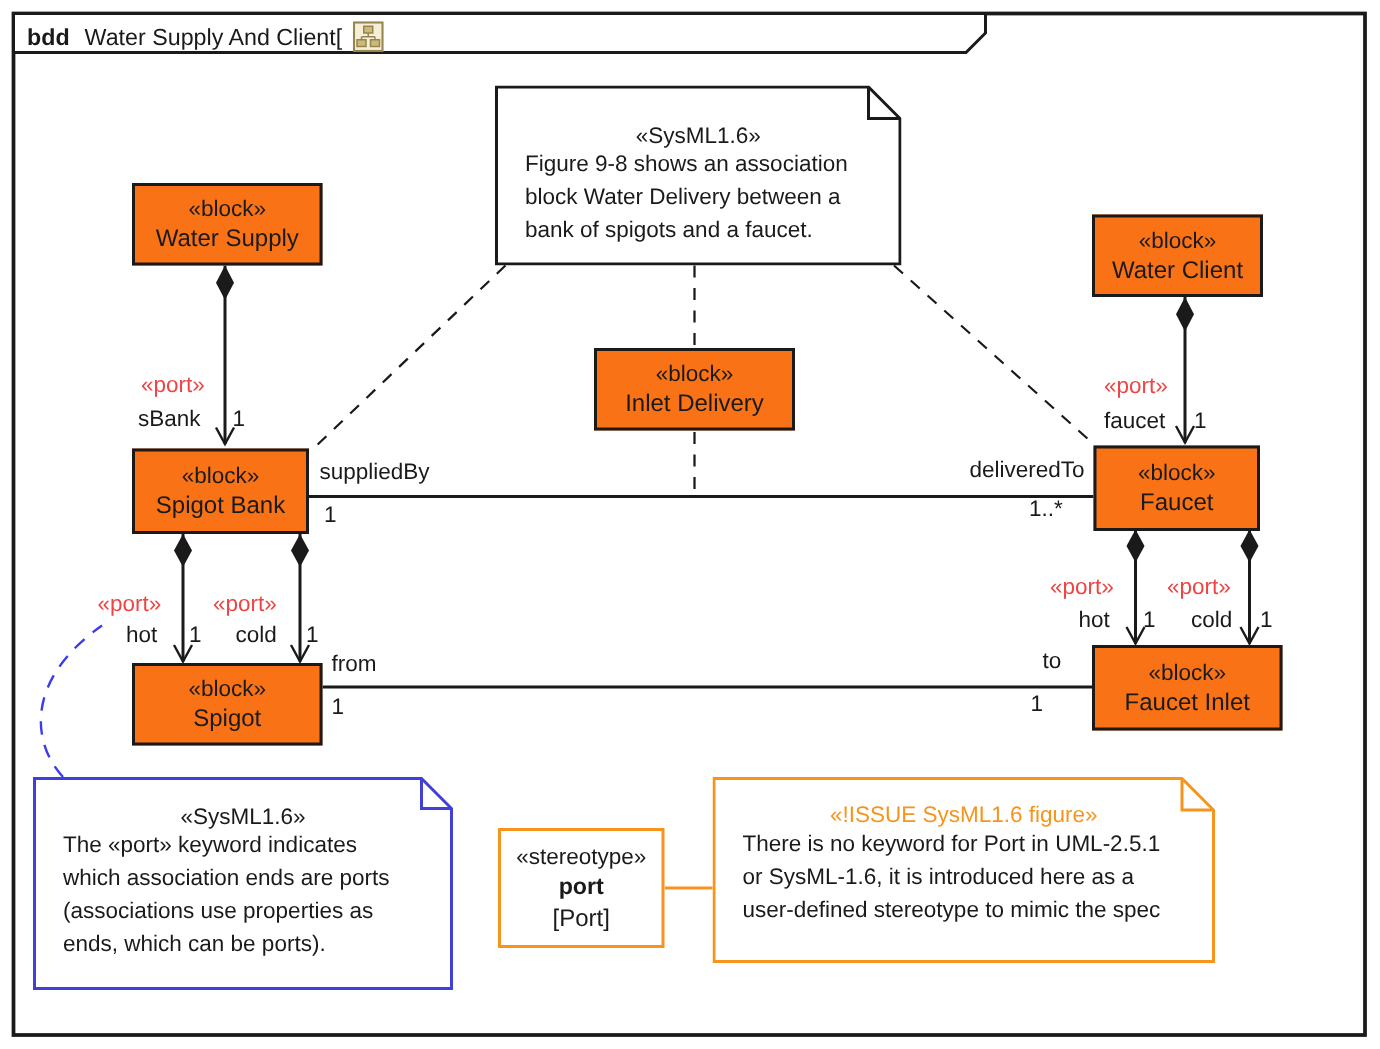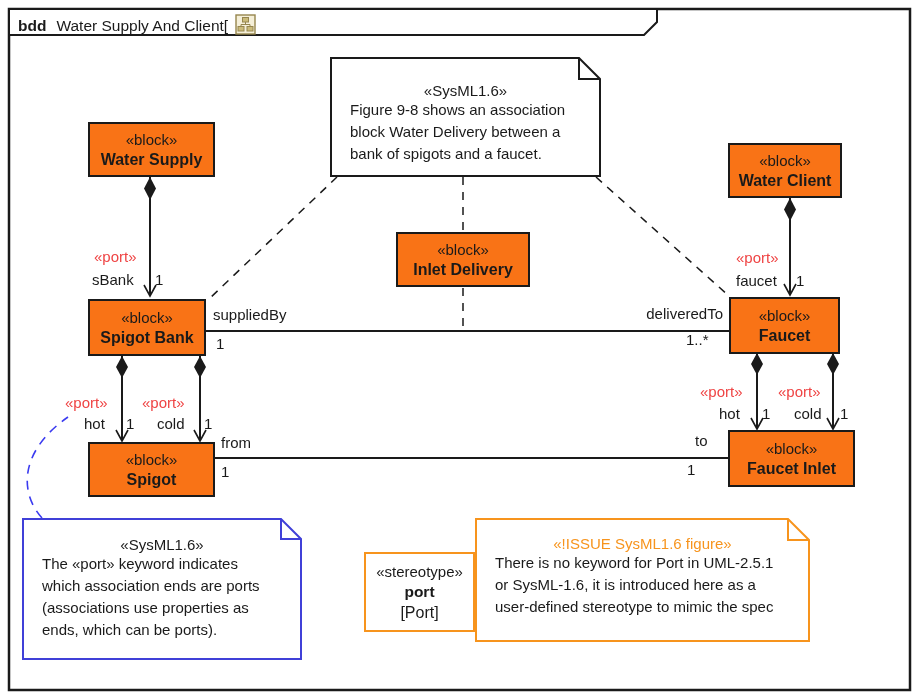--- a/index.html
+++ b/index.html
@@ -5,30 +5,30 @@
   html,body{margin:0;padding:0;background:#fff;}
   #canvas{position:relative;width:920px;height:699px;background:#fff;overflow:hidden;
           font-family:"Liberation Sans","DejaVu Sans",sans-serif;color:#1a1a1a;}
   .overlay{position:absolute;left:0;top:0;z-index:1;pointer-events:none;}
   .hdr{position:absolute;left:18px;top:14px;z-index:3;display:flex;align-items:flex-end;gap:7px;
        font-size:15.5px;white-space:nowrap;}
   .hdr b{font-weight:bold;margin-right:3px;}
   .block{position:absolute;z-index:2;background:#f97316;border:2px solid #1a1a1a;
          display:flex;flex-direction:column;align-items:center;justify-content:center;gap:3px;}
   .block .st{font-size:15px;}
-  .block .nm{font-size:16px;font-weight:bold;}
+  .block .nm{font-size:16px;font-weight:normal;}
   .lbl{position:absolute;z-index:3;font-size:15px;white-space:nowrap;}
   .blue{color:#ef4444;}
   .rt{text-align:right;}
   .note{position:absolute;z-index:2;}
   .note .txt{position:absolute;left:0;top:0;right:0;}
   .note-st{text-align:center;font-size:15px;}
   .note-line{font-size:15px;line-height:22px;padding-left:20px;white-space:nowrap;}
   .stbox{position:absolute;z-index:2;background:#fff;border:2px solid #f7941d;
-         display:flex;flex-direction:column;align-items:center;justify-content:center;gap:3px;margin-left:32px;}
+         display:flex;flex-direction:column;align-items:center;justify-content:center;gap:3px;}
   .stbox .s1{font-size:15px;}
   .stbox .s2{font-size:15.5px;font-weight:bold;}
   .stbox .s3{font-size:16px;}
   .orange-st{color:#f7941d;}
 </style>
 </head>
 <body>
 
 <div id="canvas">
 

